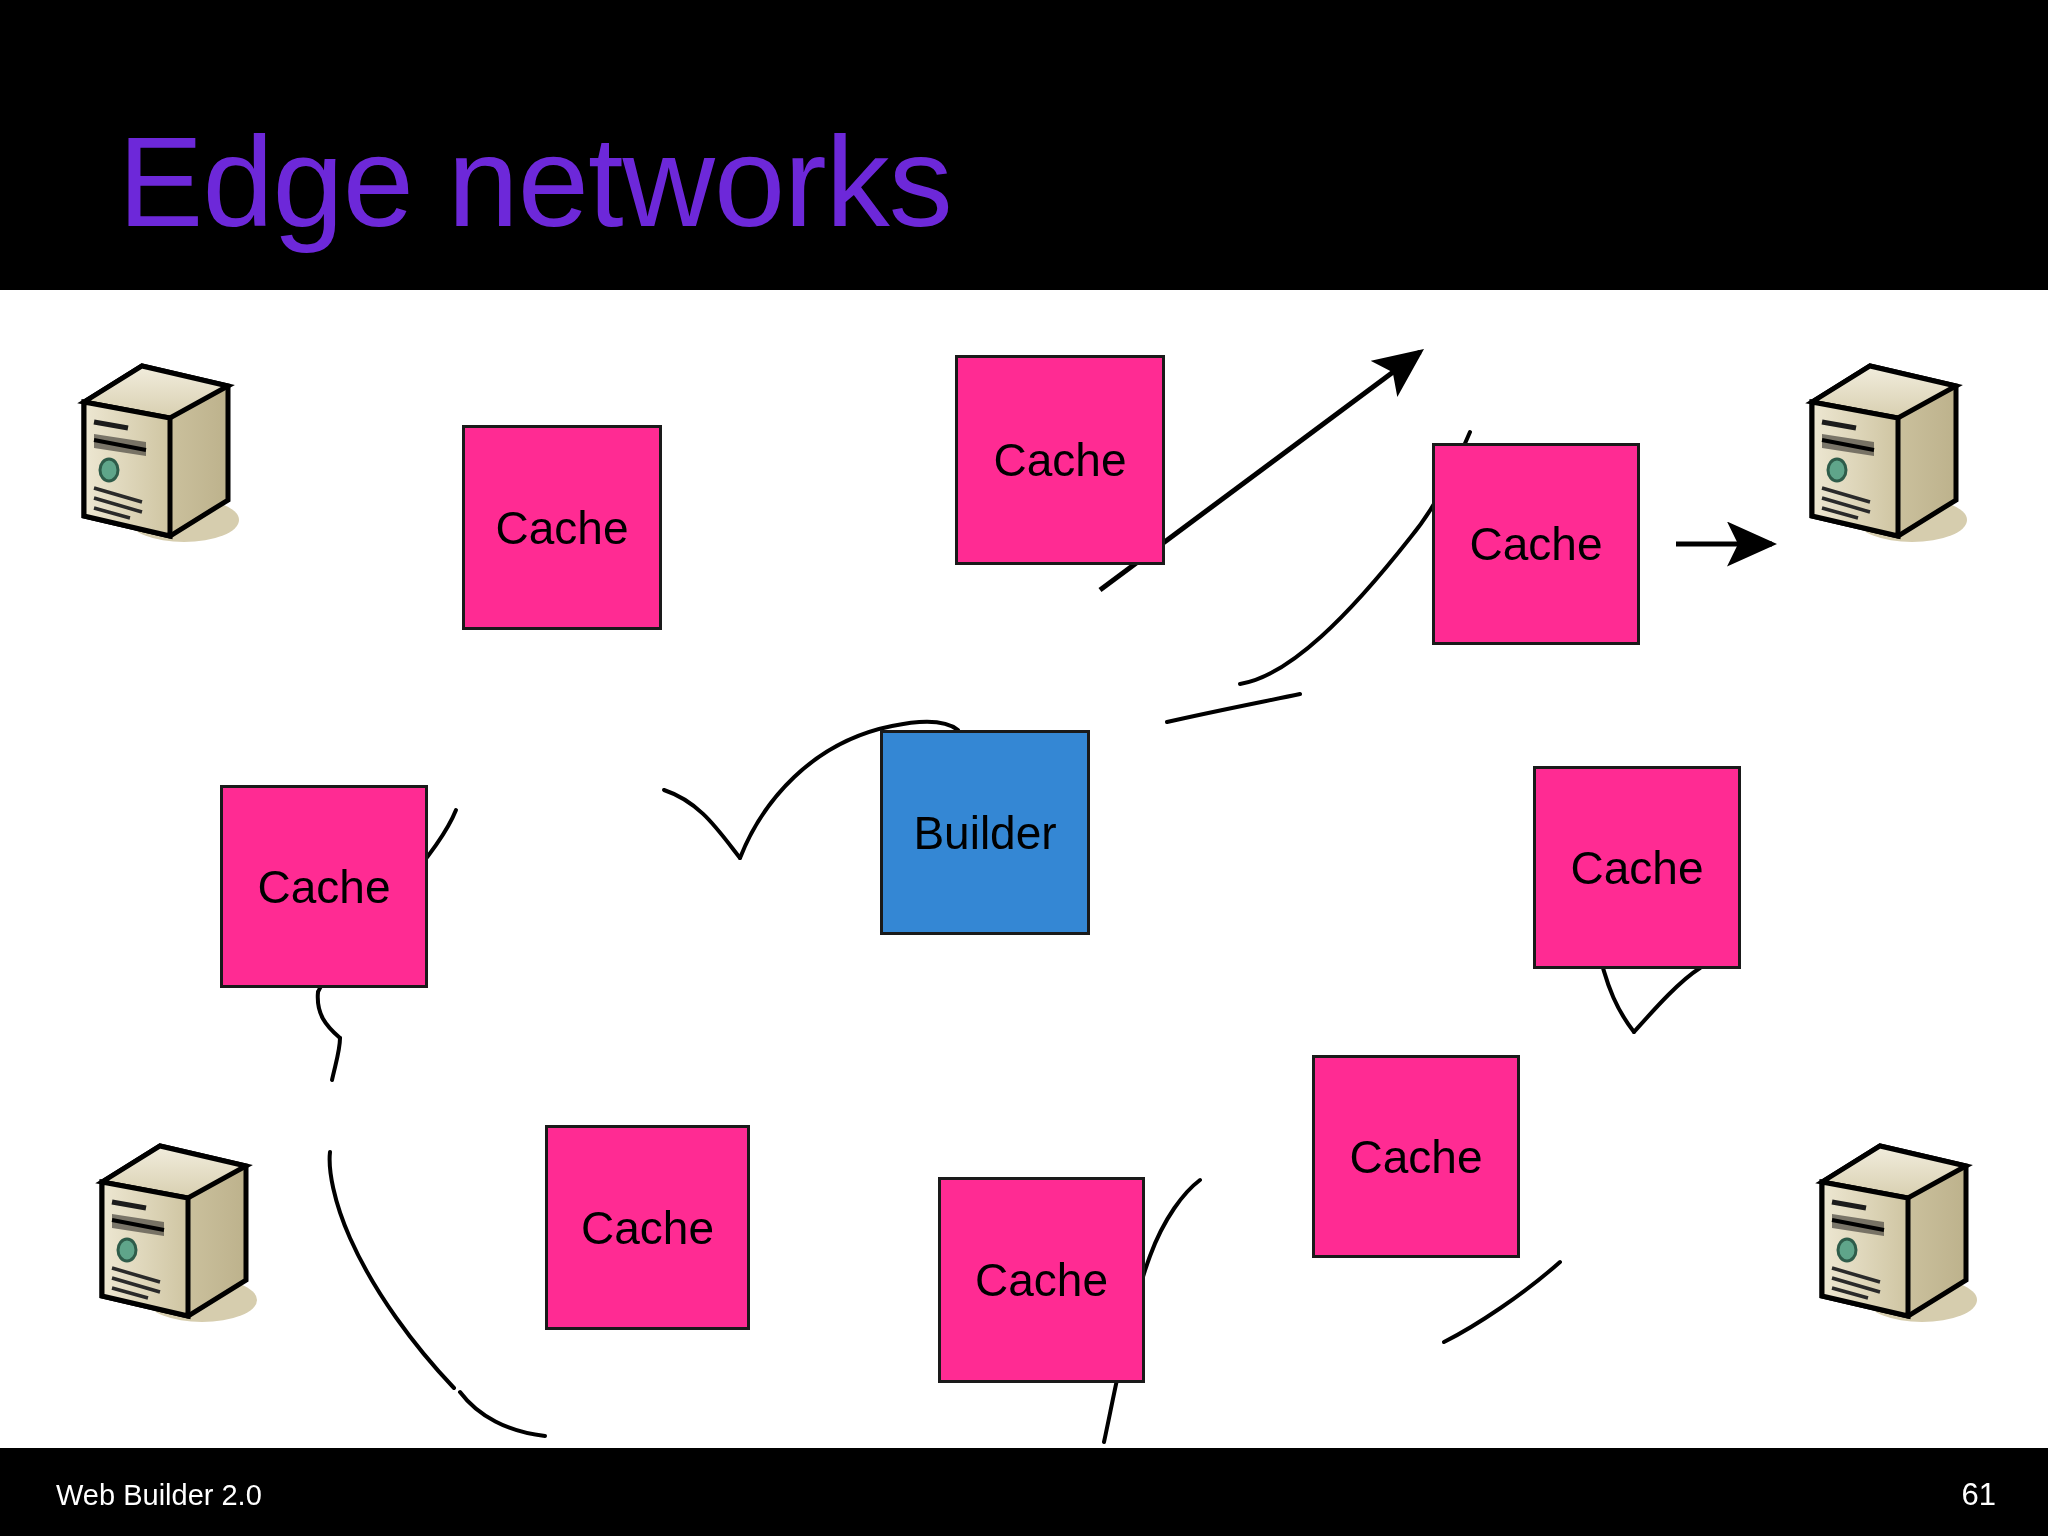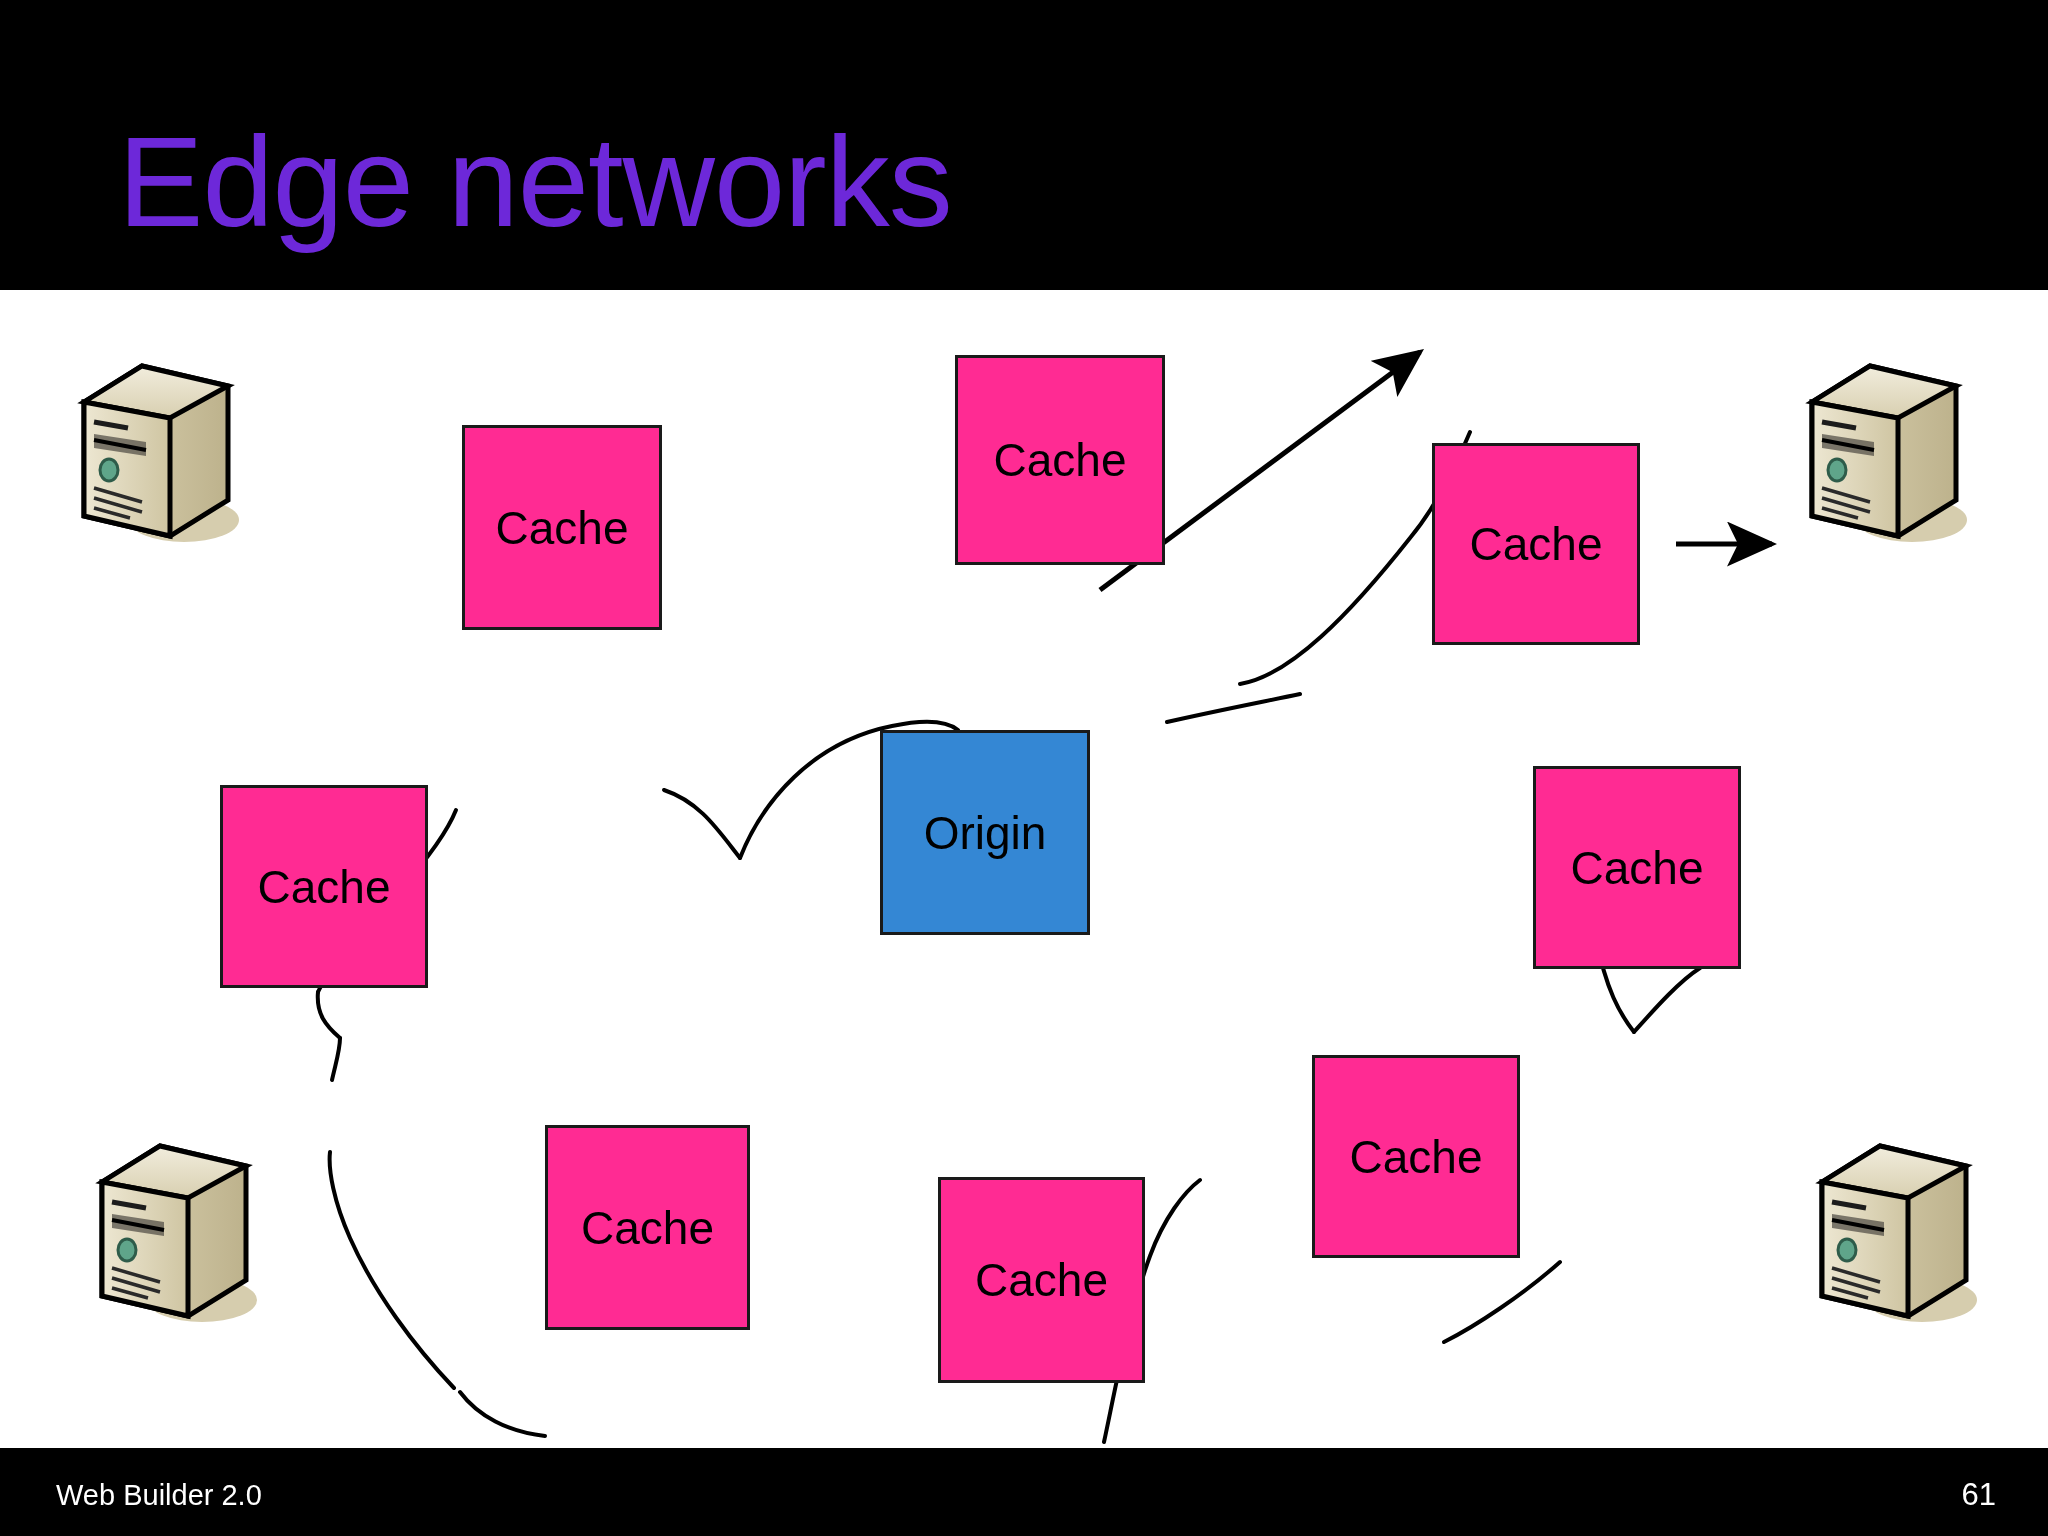--- a/index.html
+++ b/index.html
@@ -181,21 +181,21 @@
       <span>Cache</span>
     </div>
     <div class="node cache" style="left:545px;top:835px;width:205px;height:205px;">
       <span>Cache</span>
     </div>
     <div class="node cache" style="left:938px;top:887px;width:207px;height:206px;">
       <span>Cache</span>
     </div>
 
     <div class="node origin" style="left:880px;top:440px;width:210px;height:205px;">
-      <span>Origin</span>
+      <span>Builder</span>
     </div>
 
   </div>
 
   <div class="footer-band"></div>
   <div class="footer-left">Web Builder 2.0</div>
   <div class="footer-right">61</div>
 
 </div>
 

